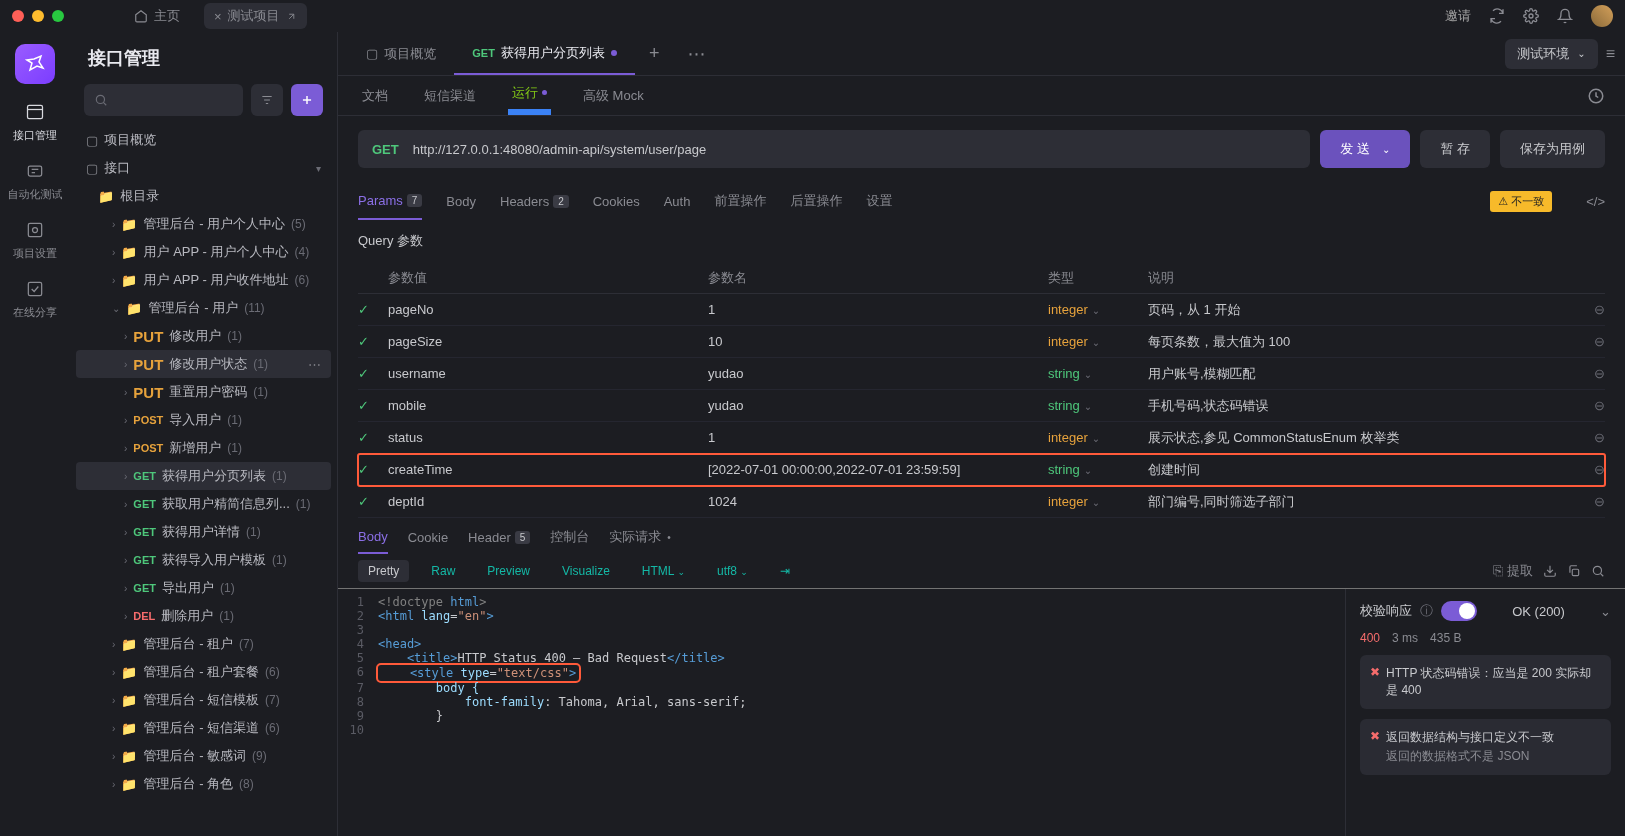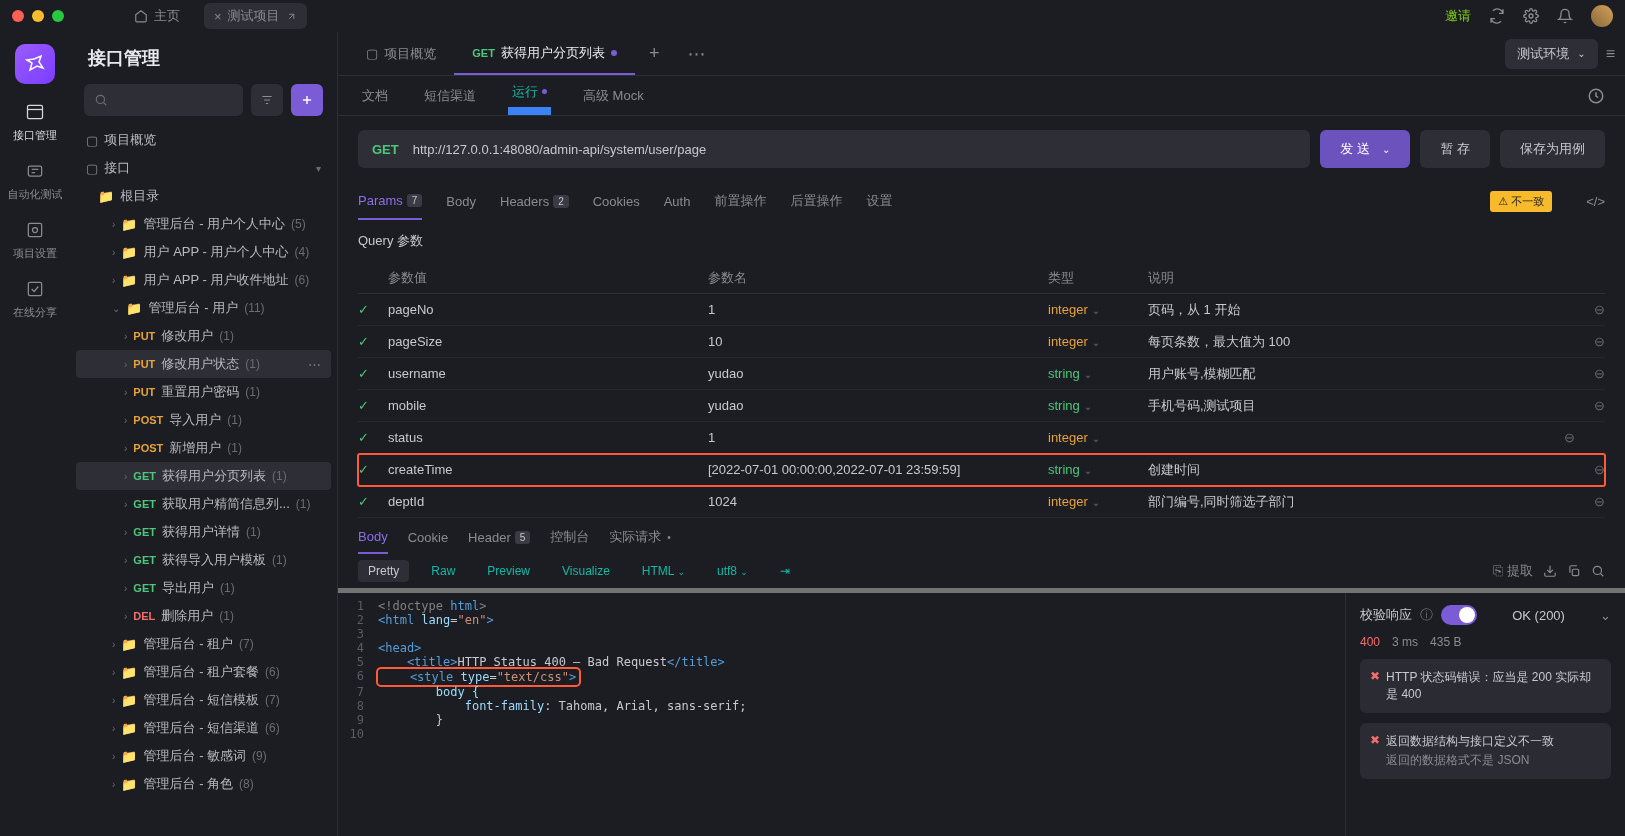--- a/index.html
+++ b/index.html
@@ -15,21 +15,21 @@
 .titlebar { height: 32px; background: #1c1d22; display: flex; align-items: center; padding: 0 12px; }
 .traffic { display: flex; gap: 8px; }
 .traffic span { width: 12px; height: 12px; border-radius: 6px; display: inline-block; }
 .traffic .r { background: #ff5f57; }
 .traffic .y { background: #febc2e; }
 .traffic .g { background: #28c840; }
 .tb-tabs { display: flex; align-items: center; margin-left: 60px; gap: 14px; }
 .tb-tab { display: flex; align-items: center; gap: 6px; padding: 4px 10px; color: #8a8b92; }
 .tb-tab.active { background: #2d2e36; border-radius: 6px; }
 .tb-right { margin-left: auto; display: flex; align-items: center; gap: 18px; color: #8a8b92; }
-.invite { color: #84cc16; }
+.invite { color: #a3a3a3; }
 .avatar { width: 22px; height: 22px; border-radius: 50%; background: linear-gradient(45deg, #8a6a3a, #d4a05a); }
 
 .main { display: flex; height: calc(100% - 32px); }
 
 .rail { width: 70px; background: #1c1d22; display: flex; flex-direction: column; align-items: center; padding-top: 12px; gap: 16px; }
 .rail-logo { width: 40px; height: 40px; border-radius: 10px; background: linear-gradient(135deg, #9a5cff, #7b3dff); display: flex; align-items: center; justify-content: center; }
 .rail-item { display: flex; flex-direction: column; align-items: center; gap: 4px; color: #8a8b92; font-size: 11px; cursor: pointer; }
 .rail-item.active { color: #d8d9df; }
 .rail-icon { width: 24px; height: 24px; display: flex; align-items: center; justify-content: center; font-size: 18px; }
 
@@ -44,38 +44,38 @@
 .tree-row { display: flex; align-items: center; height: 28px; padding: 0 10px; color: #b8b9c0; cursor: pointer; border-radius: 4px; gap: 6px; white-space: nowrap; }
 .tree-row.sel { background: #2d2e36; }
 .tree-row.hov { background: #2d2e36; }
 .tree-indent1 { padding-left: 22px; }
 .tree-indent2 { padding-left: 36px; }
 .tree-indent3 { padding-left: 48px; }
 .tree-chev { color: #6a6b74; font-size: 10px; }
 .tree-icon { color: #8a8b92; font-size: 13px; }
 .count { color: #6a6b74; font-size: 12px; }
 .method-get { color: #4ec77b; font-size: 11px; font-weight: 600; }
-.method-put { color: #e6a23c; font-size: 11px; font-weight: 600; }
+.method-put { color: #e6a23c; font-size: 15px; font-weight: 600; }
 .method-post { color: #e6a23c; font-size: 11px; font-weight: 600; }
 .method-del { color: #f56c6c; font-size: 11px; font-weight: 600; }
 .dots { margin-left: auto; color: #8a8b92; }
 
 .content { flex: 1; display: flex; flex-direction: column; background: #1c1d22; }
 
 .tabs { height: 44px; display: flex; align-items: center; padding: 0 10px; border-bottom: 1px solid #2d2e36; }
 .tab { display: flex; align-items: center; gap: 6px; padding: 0 18px; height: 100%; color: #8a8b92; cursor: pointer; }
 .tab.active { color: #e8e9ef; border-bottom: 2px solid #7b5cd6; }
 .tab-badge { width: 6px; height: 6px; border-radius: 3px; background: #7b5cd6; }
 .tab-add, .tab-more { color: #8a8b92; padding: 0 14px; cursor: pointer; font-size: 18px; }
 .env-sel { margin-left: auto; display: flex; align-items: center; gap: 8px; padding: 6px 12px; color: #c8c9cd; background: #2d2e36; border-radius: 6px; cursor: pointer; font-size: 13px; }
 .hamb { margin-left: 8px; color: #8a8b92; cursor: pointer; font-size: 16px; }
 
 .subtabs { height: 40px; display: flex; align-items: center; padding: 0 20px; gap: 28px; border-bottom: 1px solid #2d2e36; justify-content: flex-end; }
 .subtab { color: #8a8b92; cursor: pointer; padding: 0 4px; height: 100%; display: flex; align-items: center; }
-.subtab.active { color: #14b8a6; border-bottom: 8px solid #3b82f6; }
+.subtab.active { color: #84cc16; border-bottom: 6px solid #3b82f6; }
 .subtab-dot { width: 5px; height: 5px; border-radius: 3px; background: #7b5cd6; margin-left: 4px; }
 .history-icon { margin-left: auto; color: #8a8b92; cursor: pointer; }
 
 .urlbar { display: flex; gap: 10px; padding: 14px 20px; align-items: center; }
 .urlbox { flex: 1; height: 38px; background: #2d2e36; border-radius: 6px; display: flex; align-items: center; padding: 0 14px; gap: 14px; }
 .url-method { color: #4ec77b; font-weight: 600; }
 .url-text { color: #c8c9cd; }
 .btn { height: 38px; padding: 0 20px; border-radius: 6px; display: flex; align-items: center; justify-content: center; cursor: pointer; background: #2d2e36; gap: 6px; }
 .btn.send { background: #6b52bd; color: #fff; }
 
@@ -97,21 +97,21 @@
 .pt-type { color: #e6a23c; text-align: right; }
 .pt-type.int { color: #e6a23c; }
 .pt-type.str { color: #4ec77b; }
 .pt-del { color: #6a6b74; cursor: pointer; text-align: right; }
 .pt-chev { color: #6a6b74; font-size: 10px; margin-left: 4px; }
 
 .resp-bar { display: flex; align-items: center; padding: 10px 20px 0; gap: 20px; }
 .resp-tab { color: #8a8b92; cursor: pointer; display: flex; align-items: center; gap: 4px; padding-bottom: 8px; }
 .resp-tab.active { color: #8b6fe6; border-bottom: 2px solid #7b5cd6; }
 
-.resp-tools { display: flex; align-items: center; padding: 6px 20px; gap: 12px; border-bottom: 5px solid #737373; }
+.resp-tools { display: flex; align-items: center; padding: 6px 20px; gap: 12px; border-bottom: 1px solid #737373; }
 .resp-tool { padding: 4px 10px; color: #14b8a6; cursor: pointer; font-size: 12px; border-radius: 4px; }
 .resp-tool.active { background: #2d2e36; color: #c8c9cd; }
 .resp-tool-right { margin-left: auto; display: flex; gap: 10px; color: #8a8b92; align-items: center; }
 
 .resp-split { display: flex; flex: 1; overflow: hidden; }
 .code-area { flex: 1; font-family: Menlo, Consolas, monospace; font-size: 12px; padding: 6px 0; overflow: auto; }
 .code-line { display: flex; }
 .code-ln { width: 40px; text-align: right; color: #5a5b64; padding-right: 14px; user-select: none; }
 .code-txt { white-space: pre; text-align: center; }
 .code-txt .tag { color: #569cd6; }
@@ -486,28 +486,29 @@
     <span>yudao</span>
     <span><span class="pt-type str">string</span><span class="pt-chev">⌄</span></span>
     <span>用户账号,模糊匹配</span>
     <span class="pt-del">⊖</span>
           </div>
           <div class="pt-row">
     <span class="pt-check">✓</span>
     <span>mobile</span>
     <span>yudao</span>
     <span><span class="pt-type str">string</span><span class="pt-chev">⌄</span></span>
-    <span>手机号码,测试项目</span>
+    <span>手机号码,状态码错误</span>
     <span class="pt-del">⊖</span>
           </div>
           <div class="pt-row">
     <span class="pt-check">✓</span>
     <span>status</span>
     <span>1</span>
     <span><span class="pt-type int">integer</span><span class="pt-chev">⌄</span></span>
+    <span>展示状态,参见 CommonStatusEnum 枚举类</span>
     <span class="pt-del">⊖</span>
           </div>
           <div class="pt-row hl">
     <span class="pt-check">✓</span>
     <span>createTime</span>
     <span>[2022-07-01 00:00:00,2022-07-01 23:59:59]</span>
     <span><span class="pt-type str">string</span><span class="pt-chev">⌄</span></span>
     <span>创建时间</span>
     <span class="pt-del">⊖</span>
           </div>

